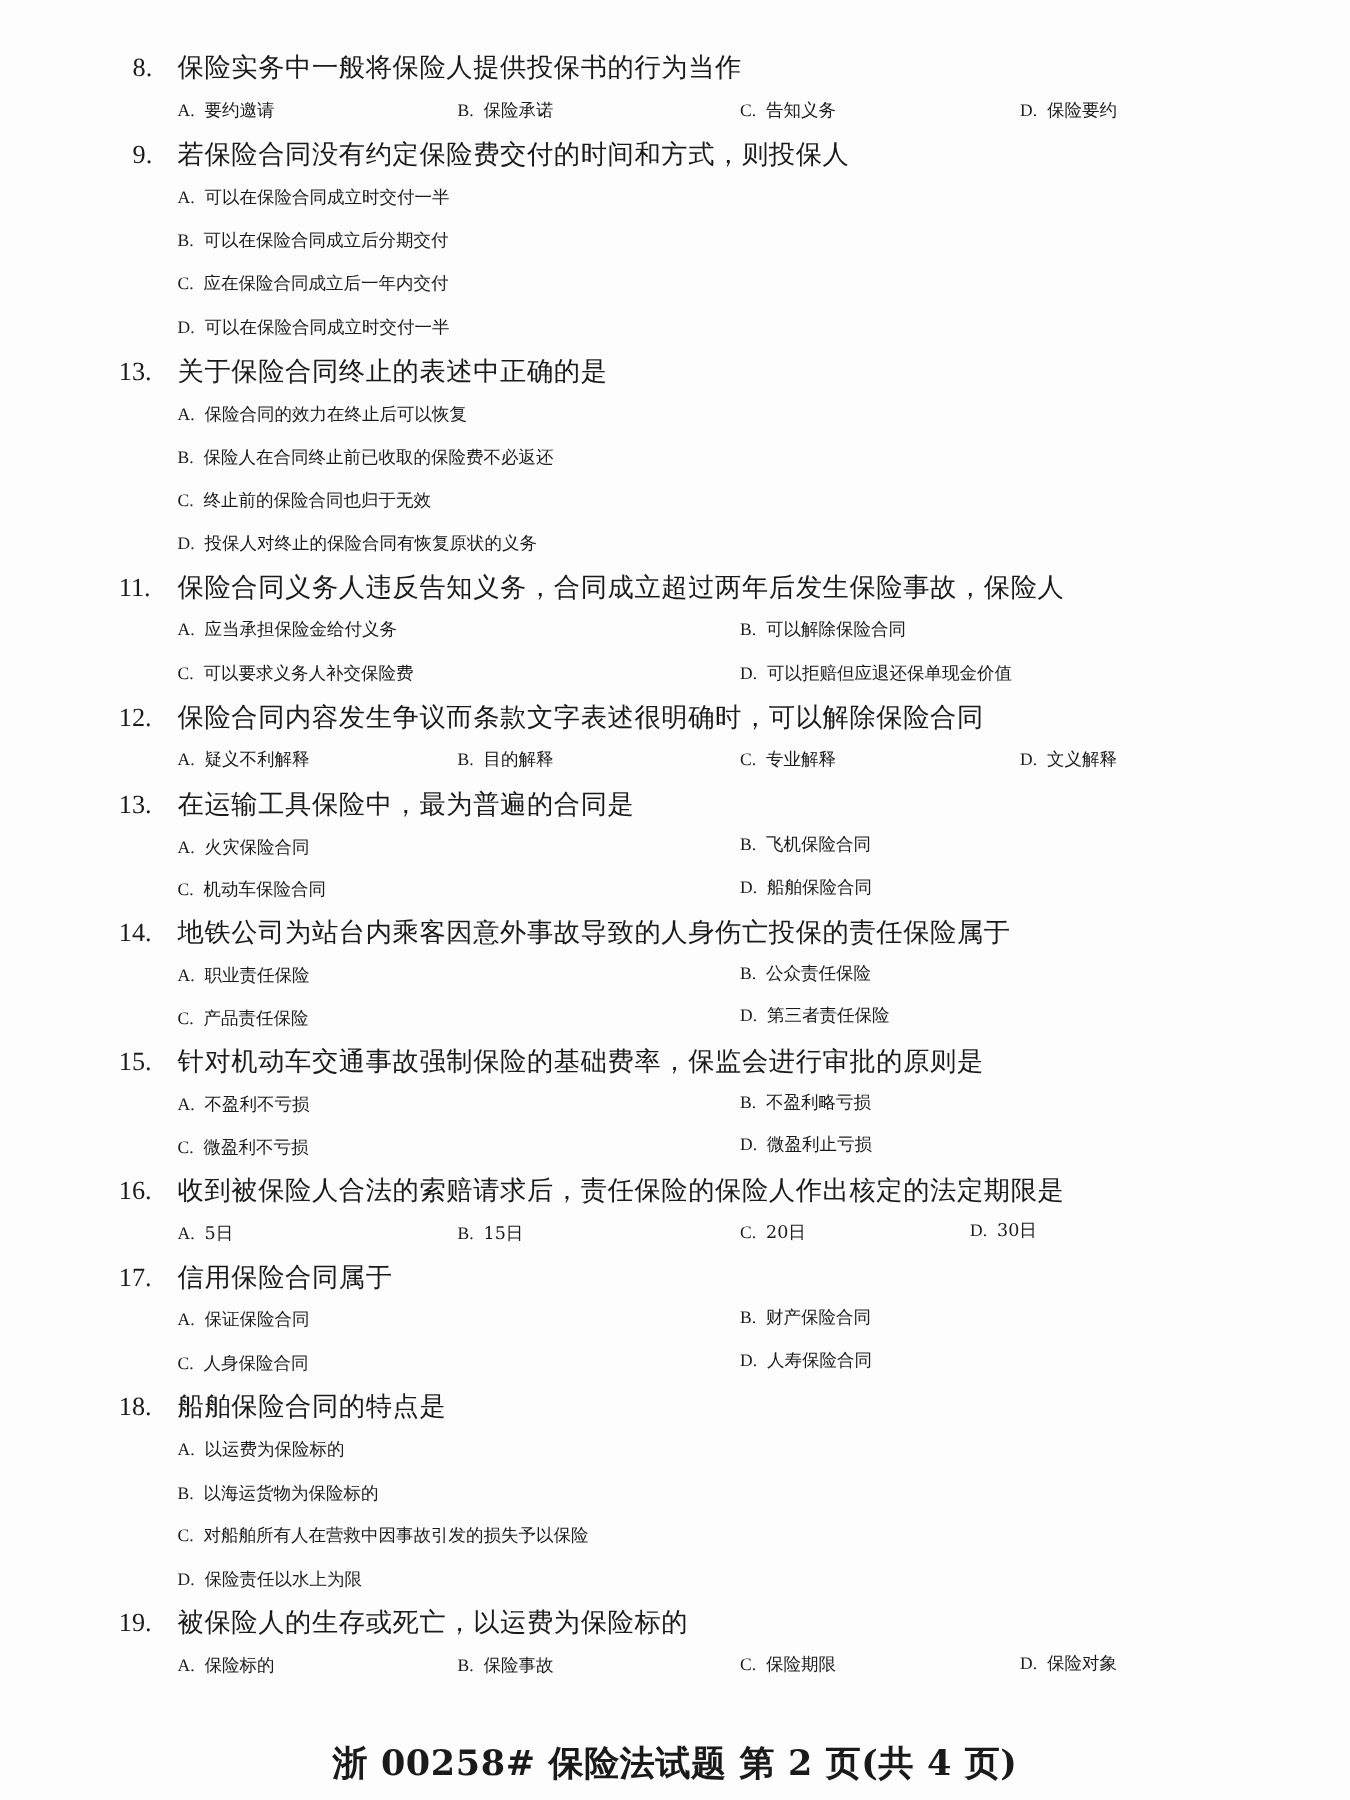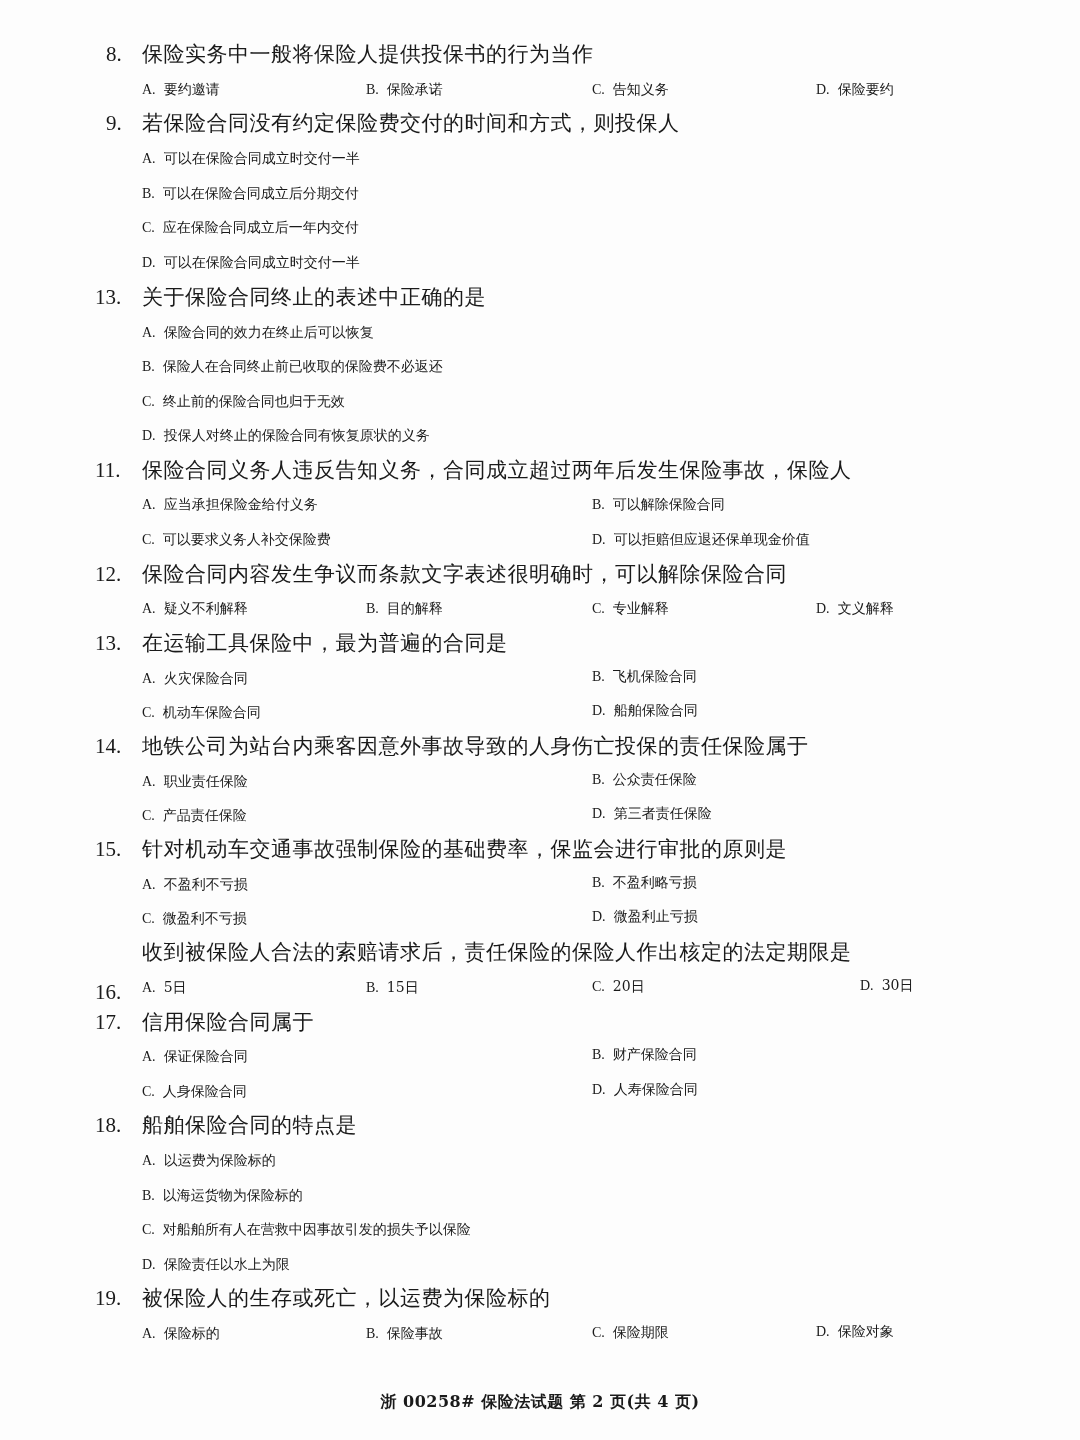--- a/index.html
+++ b/index.html
@@ -5,21 +5,21 @@
     html, body { margin: 0; padding: 0; }
     body {
       width: 1080px; height: 1440px; background: #fdfdfd; position: relative; overflow: hidden;
       font-family: "DejaVu Serif", "Liberation Serif", serif; color: #1a1a1a;
     }
     .line { position: absolute; font-size: 21px; line-height: 28px; white-space: nowrap; letter-spacing: 0.5px; }
     .qnum { position: absolute; font-family: "Liberation Serif", "DejaVu Serif", serif; font-size: 21px; line-height: 28px; }
     .qtext { position: absolute; left: 142px; }
     .opt { position: absolute; font-size: 14px; line-height: 28px; white-space: nowrap; }
     .opt .lbl { font-family: "Liberation Serif", "DejaVu Serif", serif; margin-right: 8px; }
-    .footer { position: absolute; top: 1392px; left: 0; width: 1080px; text-align: center; font-size: 16px; font-weight: bold; letter-spacing: 0.5px; font-family: "DejaVu Serif", "Liberation Serif", serif; }
+    .footer { position: absolute; top: 1392px; left: 0; width: 1080px; text-align: center; font-size: 28px; font-weight: bold; letter-spacing: 0.5px; font-family: "DejaVu Serif", "Liberation Serif", serif; }
   </style>
 </head>
 <body>
 
 <div>
   <span class="qnum" style="left:106px;top:40px">8.</span>
   <span class="line qtext" style="top:40px">保险实务中一般将保险人提供投保书的行为当作</span>
   <div class="opt" style="left:142px;top:75px"><span class="lbl">A.</span><span>要约邀请</span></div>
   <div class="opt" style="left:366px;top:75px"><span class="lbl">B.</span><span>保险承诺</span></div>
   <div class="opt" style="left:592px;top:75px"><span class="lbl">C.</span><span>告知义务</span></div>
@@ -83,26 +83,26 @@
 <div>
   <span class="qnum" style="left:95px;top:835px">15.</span>
   <span class="line qtext" style="top:835px">针对机动车交通事故强制保险的基础费率，保监会进行审批的原则是</span>
   <div class="opt" style="left:142px;top:870px"><span class="lbl">A.</span><span>不盈利不亏损</span></div>
   <div class="opt" style="left:592px;top:868px"><span class="lbl">B.</span><span>不盈利略亏损</span></div>
   <div class="opt" style="left:142px;top:904px"><span class="lbl">C.</span><span>微盈利不亏损</span></div>
   <div class="opt" style="left:592px;top:902px"><span class="lbl">D.</span><span>微盈利止亏损</span></div>
 </div>
 
 <div>
-  <span class="qnum" style="left:95px;top:978px">16.</span>
+  <span class="qnum" style="left:95px;top:938px">16.</span>
   <span class="line qtext" style="top:938px">收到被保险人合法的索赔请求后，责任保险的保险人作出核定的法定期限是</span>
   <div class="opt" style="left:142px;top:973px"><span class="lbl">A.</span><span>5日</span></div>
   <div class="opt" style="left:366px;top:973px"><span class="lbl">B.</span><span>15日</span></div>
   <div class="opt" style="left:592px;top:972px"><span class="lbl">C.</span><span>20日</span></div>
-  <div class="opt" style="left:860px;top:971px"><span class="lbl">D.</span><span>30日</span></div>
+  <div class="opt" style="left:776px;top:971px"><span class="lbl">D.</span><span>30日</span></div>
 </div>
 
 <div>
   <span class="qnum" style="left:95px;top:1008px">17.</span>
   <span class="line qtext" style="top:1008px">信用保险合同属于</span>
   <div class="opt" style="left:142px;top:1042px"><span class="lbl">A.</span><span>保证保险合同</span></div>
   <div class="opt" style="left:592px;top:1040px"><span class="lbl">B.</span><span>财产保险合同</span></div>
   <div class="opt" style="left:142px;top:1077px"><span class="lbl">C.</span><span>人身保险合同</span></div>
   <div class="opt" style="left:592px;top:1075px"><span class="lbl">D.</span><span>人寿保险合同</span></div>
 </div>

